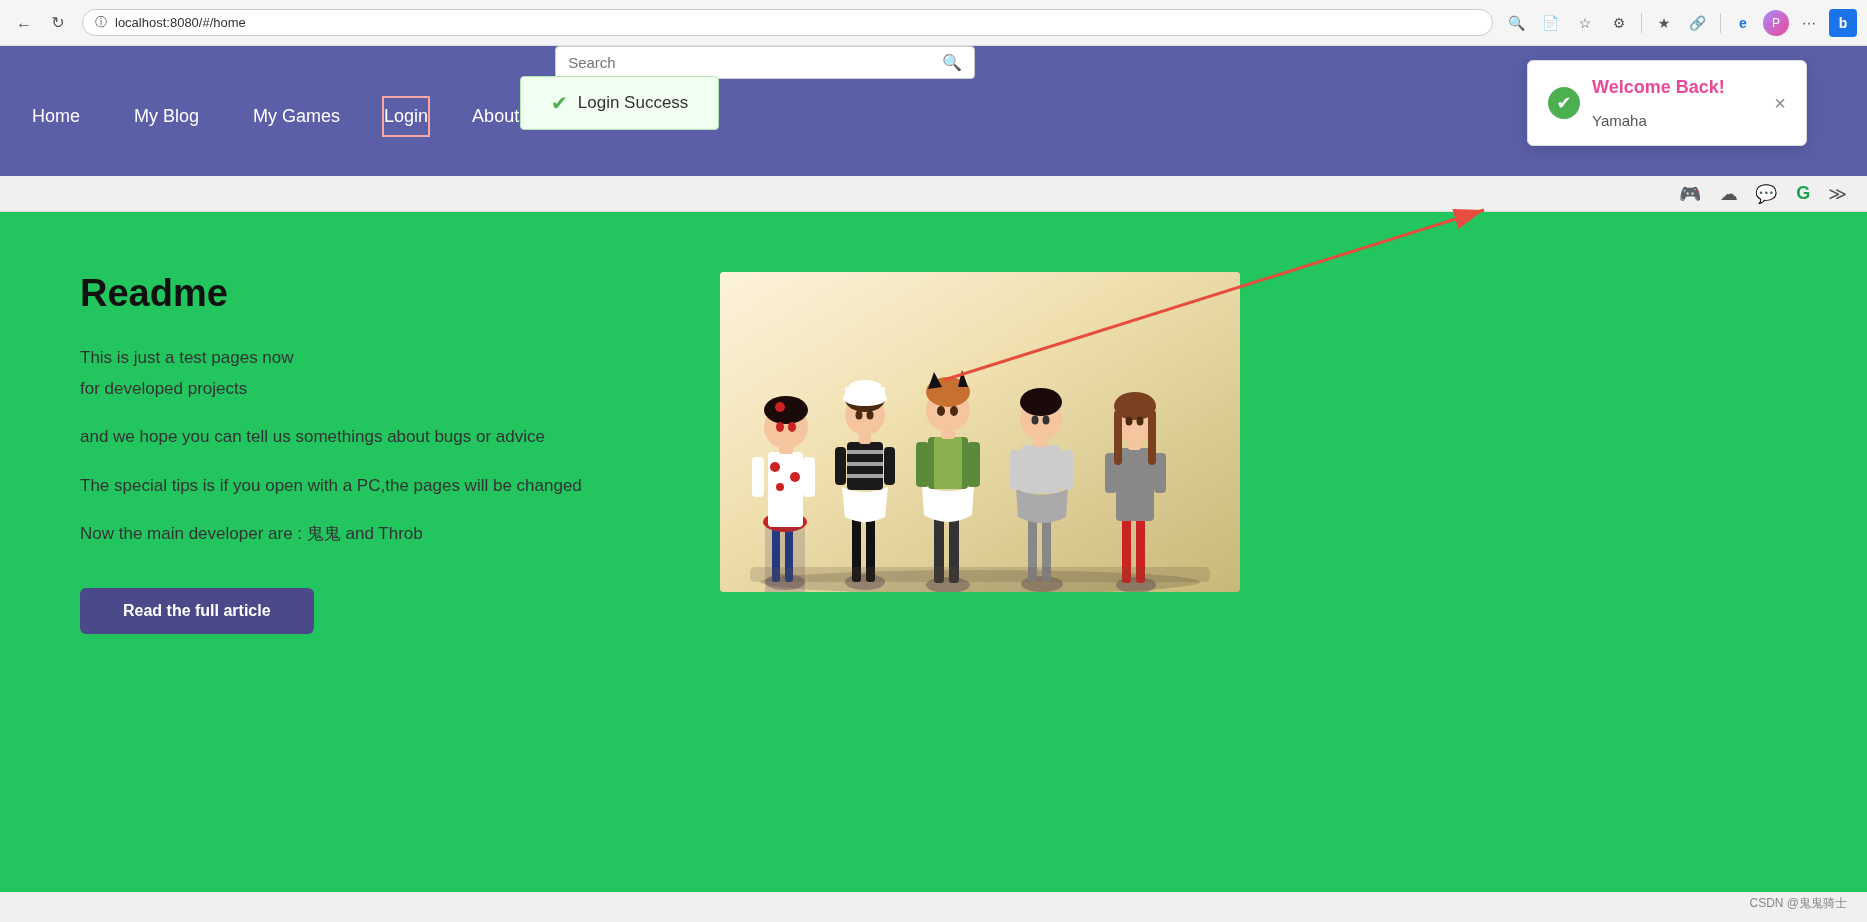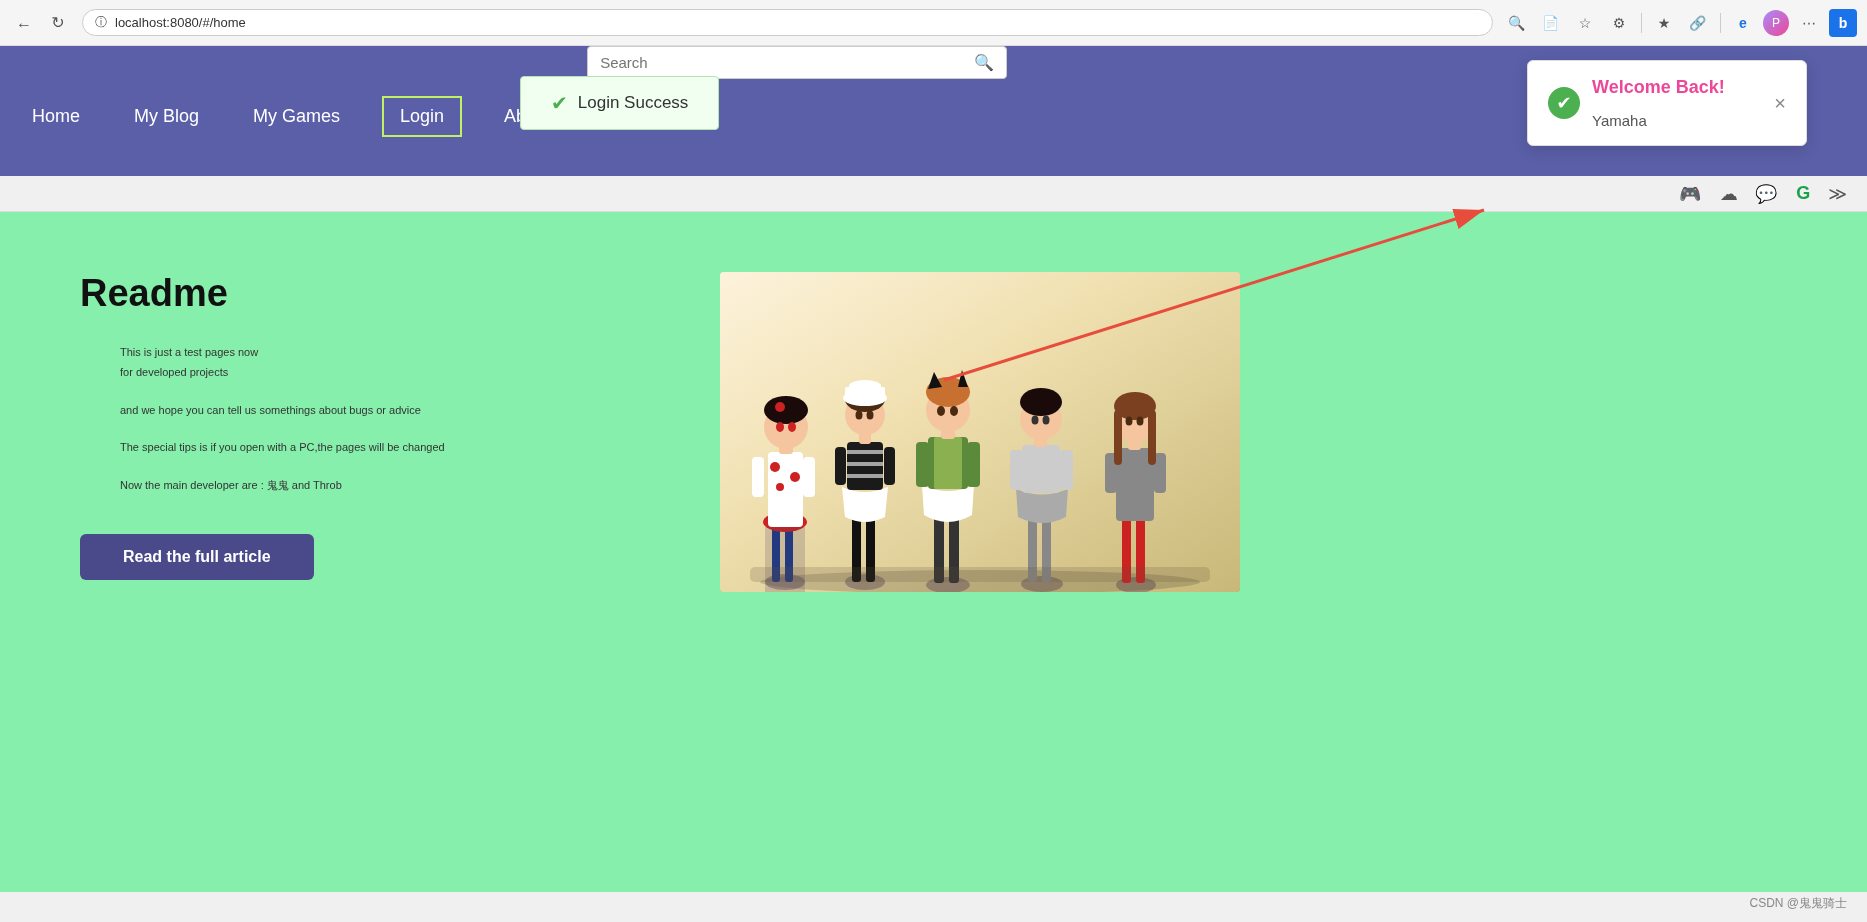--- a/index.html
+++ b/index.html
@@ -107,23 +107,23 @@
     }
     .nav-link {
       color: white;
       text-decoration: none;
       font-size: 18px;
       font-weight: 500;
       padding: 8px 12px;
       cursor: pointer;
     }
     .nav-link.login {
-      border: 2px solid #bef264;
+      border: 2px solid #fca5a5;
       color: white;
-      padding: 8px 16px;
+      padding: 8px 0;
     }
     .nav-search-row {
       padding-bottom: 18px;
     }
     .search-container {
       display: flex;
       align-items: center;
       background: white;
       border-radius: 4px;
       padding: 6px 12px;
@@ -225,42 +225,41 @@
       background: none;
       border: none;
       cursor: pointer;
       font-size: 18px;
       color: #555;
       padding: 2px 4px;
     }
 
     
     .main-content {
-      background: #86efac;
+      background: #22c55e;
       min-height: 680px;
       padding: 60px 80px;
       position: relative;
       display: flex;
       gap: 60px;
     }
     .article-section {
       flex: 1;
       max-width: 580px;
     }
     .article-title {
       font-size: 38px;
       font-weight: bold;
       color: #111;
       margin-bottom: 28px;
     }
     .article-body {
-      font-size: 11px;
+      font-size: 17px;
       color: #333;
       line-height: 1.8;
-      margin-left: 40px;
     }
     .article-body p {
       margin-bottom: 18px;
     }
     .read-more-btn {
       background: #4a4a8a;
       color: white;
       border: none;
       padding: 14px 43px;
       font-size: 16px;

